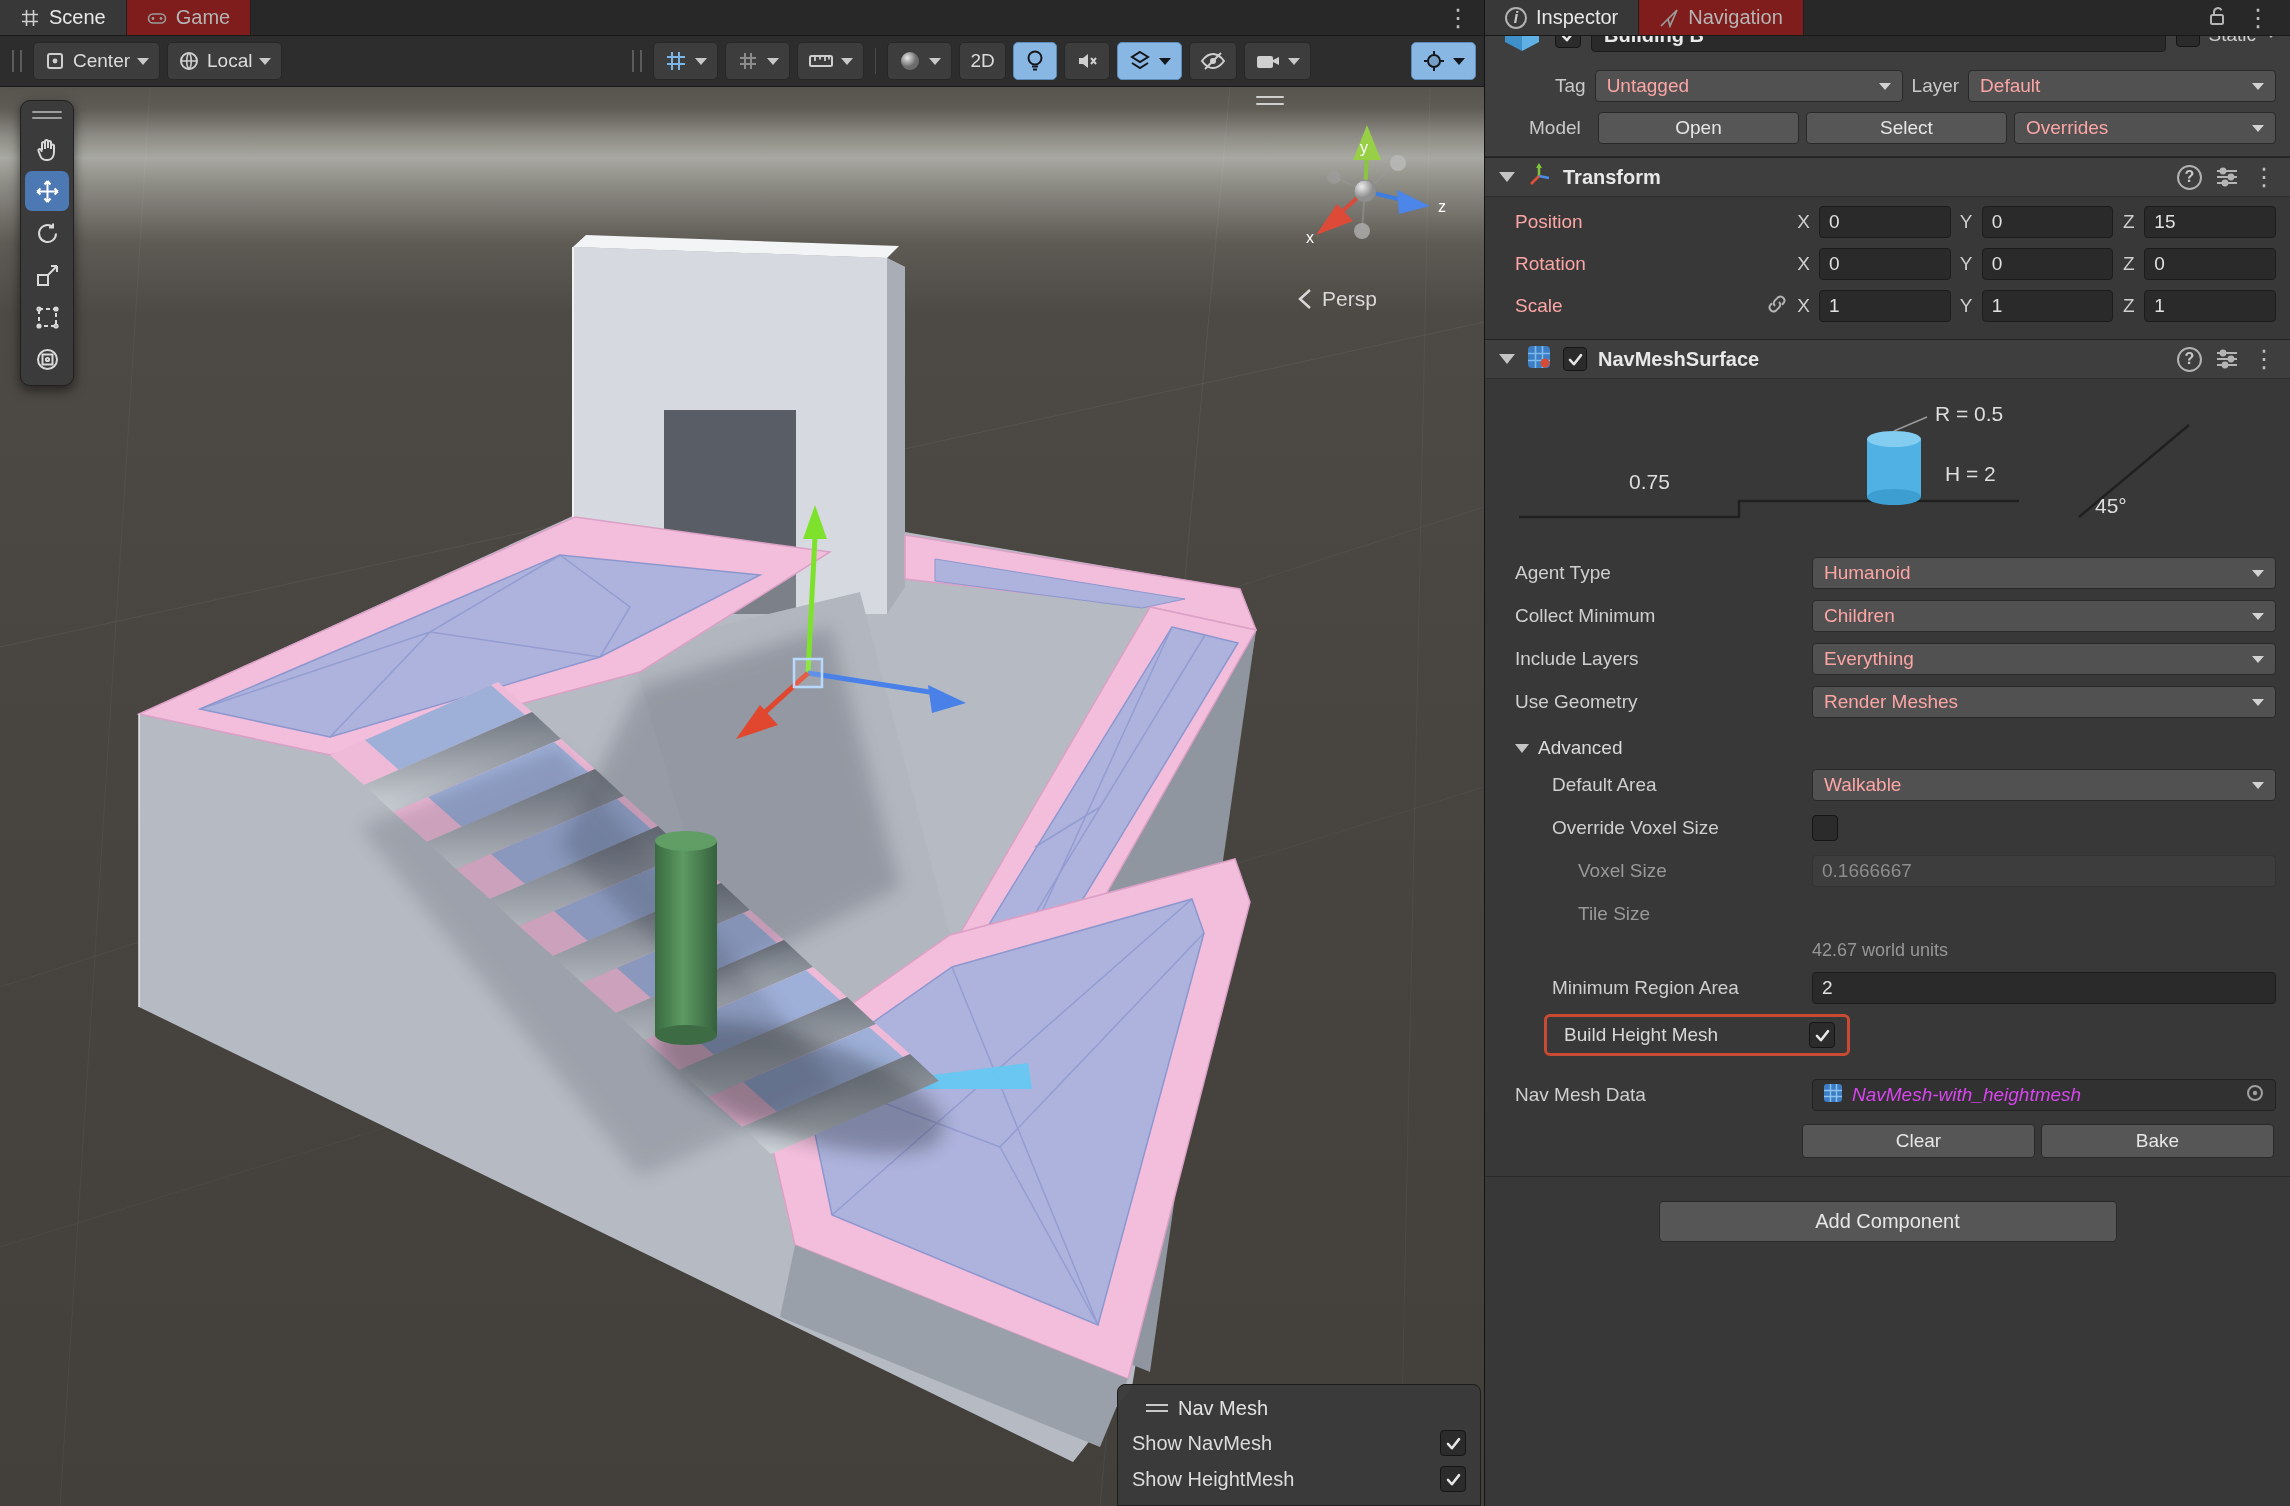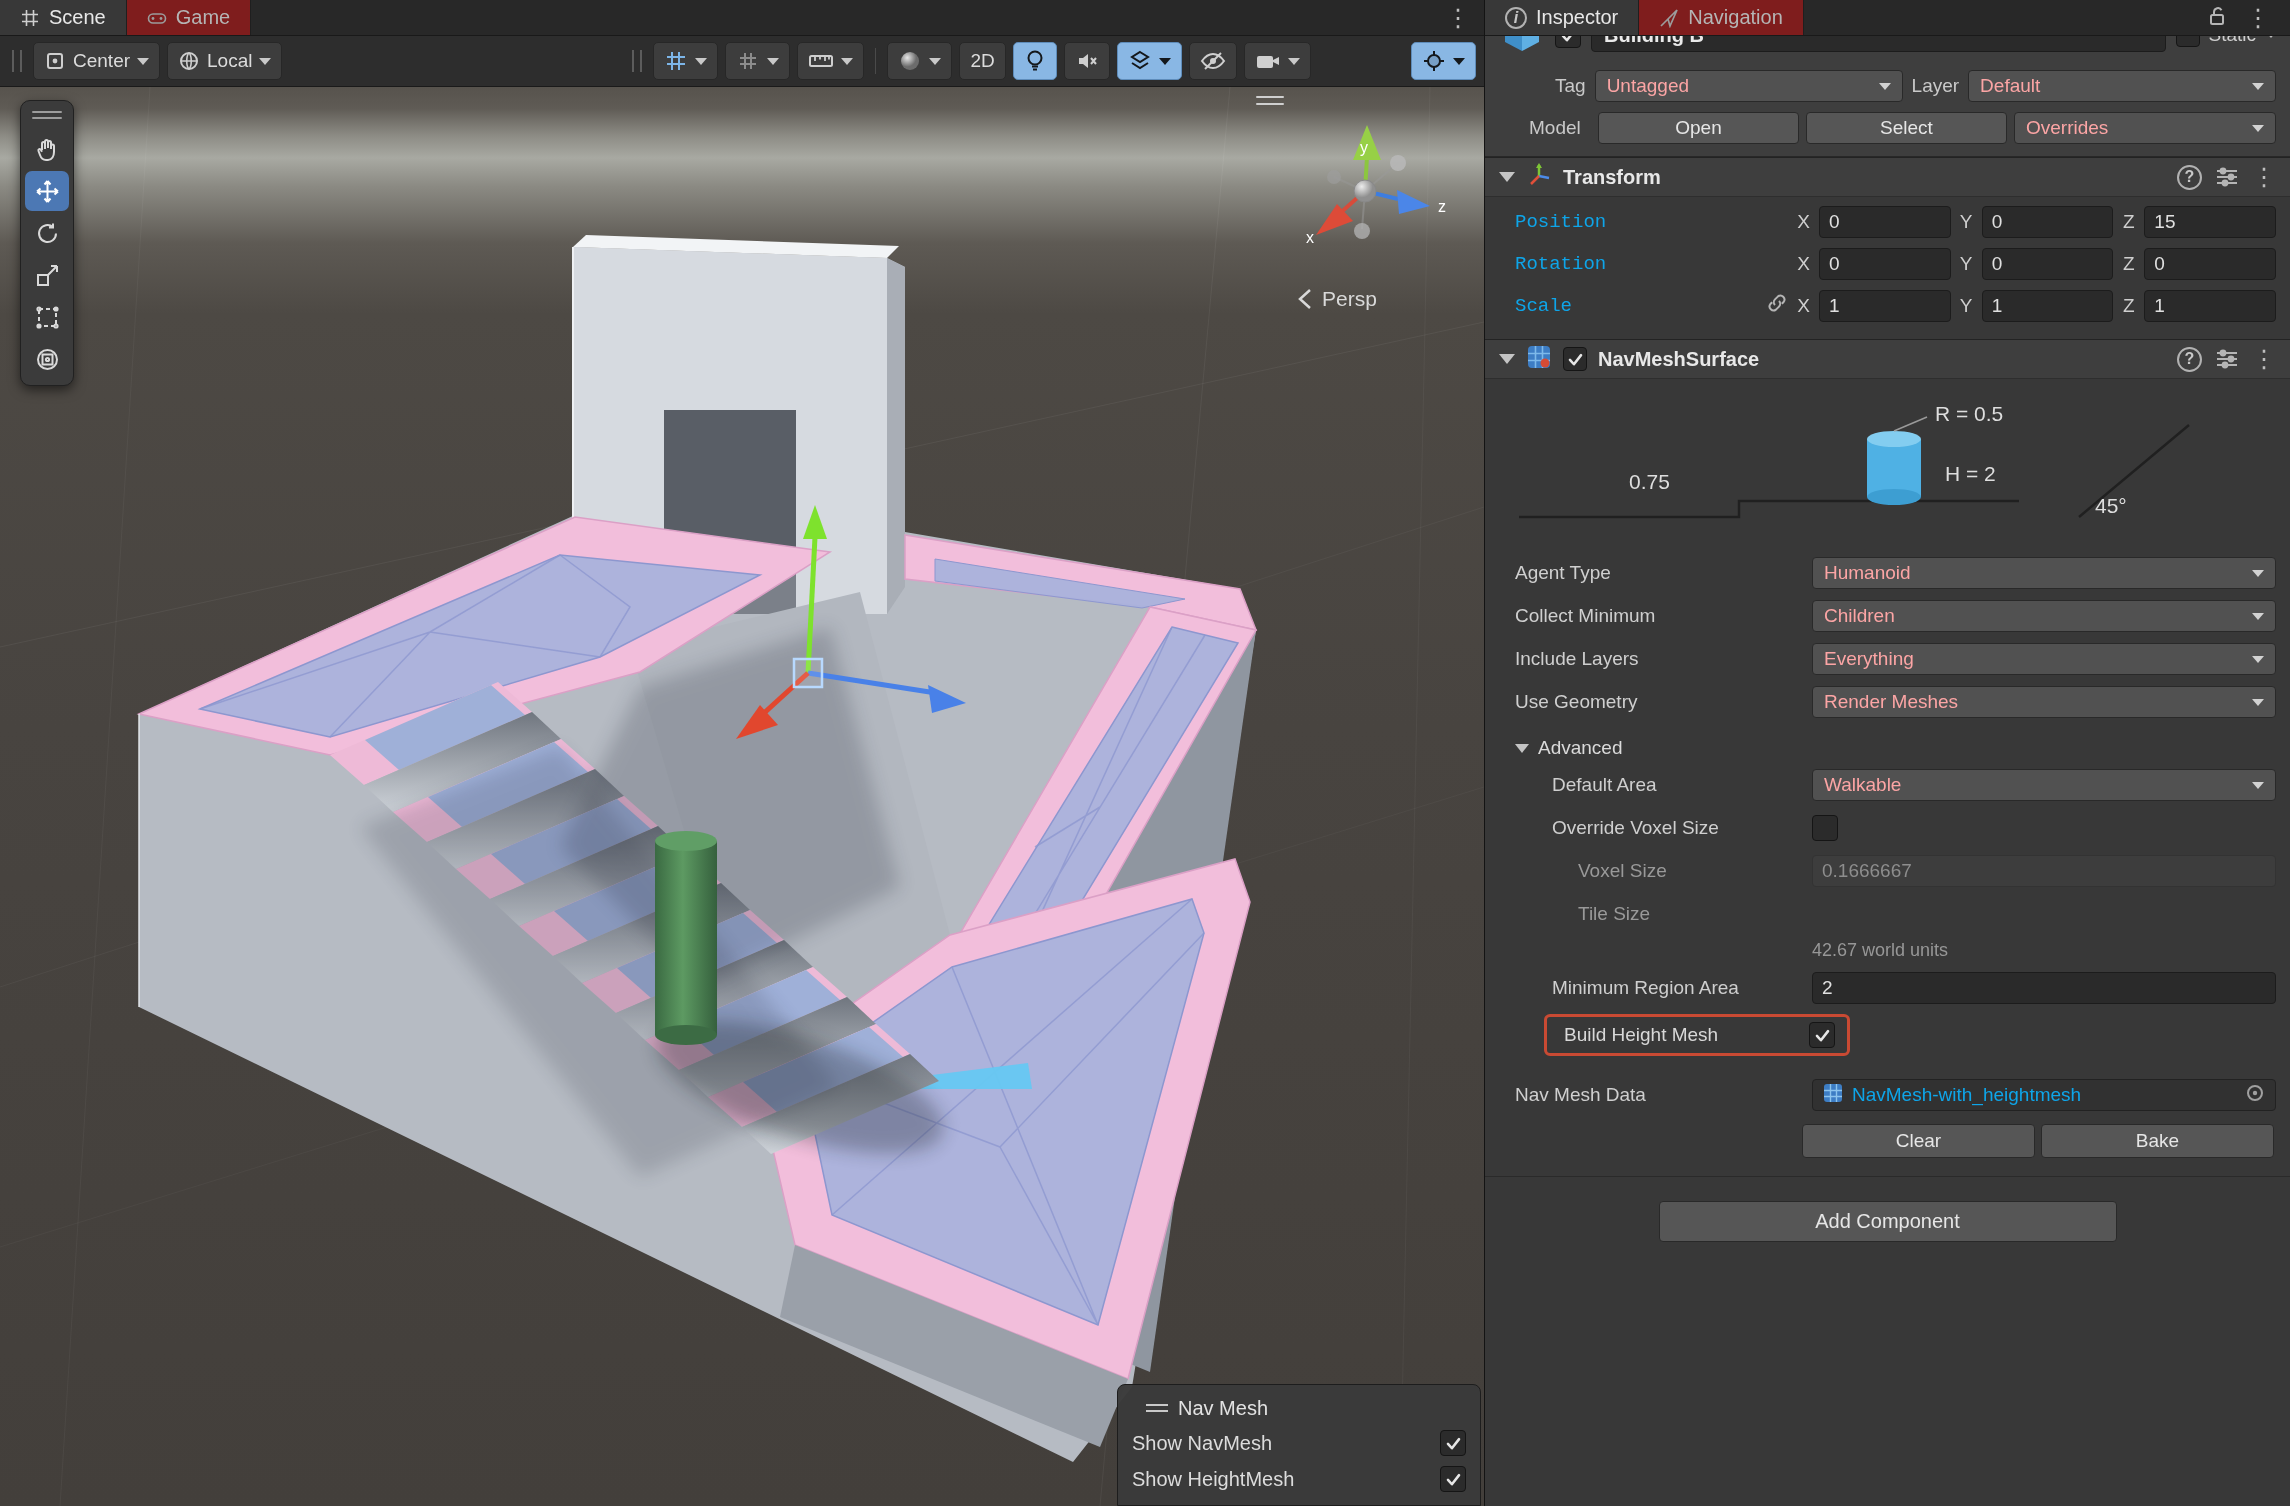--- a/index.html
+++ b/index.html
@@ -74,41 +74,41 @@
 
   .comp-header { height:40px; background:#3e3e3e; border-top:1px solid #232323; border-bottom:1px solid #2e2e2e; display:flex; align-items:center; gap:11px; padding:0 14px; }
   .fold { width:0; height:0; border-left:8px solid transparent; border-right:8px solid transparent; border-top:10px solid #c4c4c4; flex:0 0 auto; }
   .fold.small { border-left-width:7px; border-right-width:7px; border-top-width:9px; }
   .comp-title { font-size:20px; font-weight:bold; color:#e8e8e8; }
   .comp-right { margin-left:auto; display:flex; align-items:center; gap:13px; }
   .help-icon { width:25px; height:25px; border:2px solid #b2b2b2; border-radius:50%; display:flex; align-items:center; justify-content:center; font-size:16px; font-weight:bold; color:#c8c8c8; }
   .preset-icon svg { display:block; }
 
   .trow { display:flex; align-items:center; height:34px; margin:8px 14px; }
-  .trow .lbl { width:297px; padding-left:16px; font-size:19px; color:#0ea5e9; display:flex; align-items:center;font-family:Liberation Mono, monospace; }
+  .trow .lbl { width:297px; padding-left:16px; font-size:19px; color:#fca5a5; display:flex; align-items:center; }
   .axis3 { flex:1; display:flex; align-items:center; gap:8px; }
   .axis-lbl { font-size:19px; color:#cfcfcf; width:15px; text-align:center; flex:0 0 auto; }
   .nfield { flex:1; min-width:0; height:32px; background:#2a2a2a; border:1px solid #1c1c1c; border-radius:4px; display:flex; align-items:center; padding:0 9px; font-size:19px; color:#e0e0e0; }
   .nfield.disabled { background:#3d3d3d; border-color:#333333; color:#8d8d8d; }
   .link-icon { margin-left:auto; margin-right:8px; }
 
   .prow { display:flex; align-items:center; height:34px; margin:9px 14px; }
   .plbl { width:313px; padding-left:16px; font-size:19px; color:#cfcfcf; flex:0 0 auto; }
   .plbl.ind1 { padding-left:53px; }
   .plbl.ind2 { padding-left:79px; color:#999999; }
   .pctl { flex:1; display:flex; align-items:center; min-width:0; }
   .pctl .dropdown, .pctl .nfield { width:100%; }
   .helper { margin:0 14px 10px; padding-left:313px; font-size:18px; color:#979797; }
   .advrow { display:flex; align-items:center; gap:9px; margin:18px 14px 4px; padding-left:16px; font-size:19px; color:#dadada; }
 
   .bhm-row { display:flex; align-items:center; margin:6px 14px 9px; }
   .red-box { display:flex; align-items:center; border:3px solid #c94a33; border-radius:6px; padding:5px 12px 5px 8px; margin-left:45px; }
   .red-box .bhm-label { width:254px; padding-left:9px; font-size:19px; color:#d8d8d8; }
 
-  .objfield { width:100%; height:32px; background:#313131; border:1px solid #222222; border-radius:4px; display:flex; align-items:center; gap:9px; padding:0 10px; font-size:19px; color:#0ea5e9; }
+  .objfield { width:100%; height:32px; background:#313131; border:1px solid #222222; border-radius:4px; display:flex; align-items:center; gap:9px; padding:0 10px; font-size:19px; color:#d946ef;font-style:italic; }
   .objfield .picker { margin-left:auto; }
 
   .btnrow { display:flex; justify-content:flex-end; gap:6px; margin:12px 16px 14px; }
   .btnrow .ubtn { width:233px; height:34px; }
 
   .addc { border-top:1px solid #2a2a2a; margin-top:18px; padding-top:24px; display:flex; justify-content:center; }
   .addc .ubtn { width:458px; height:41px; font-size:20px; }
 
   .section-gap { height:8px; }
 </style>

